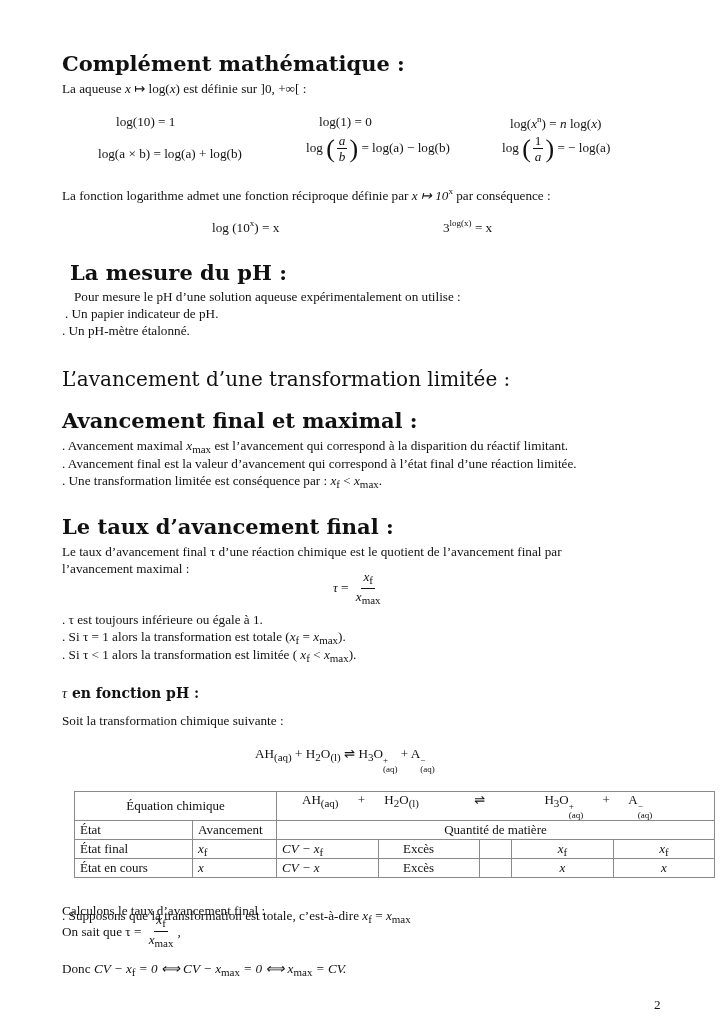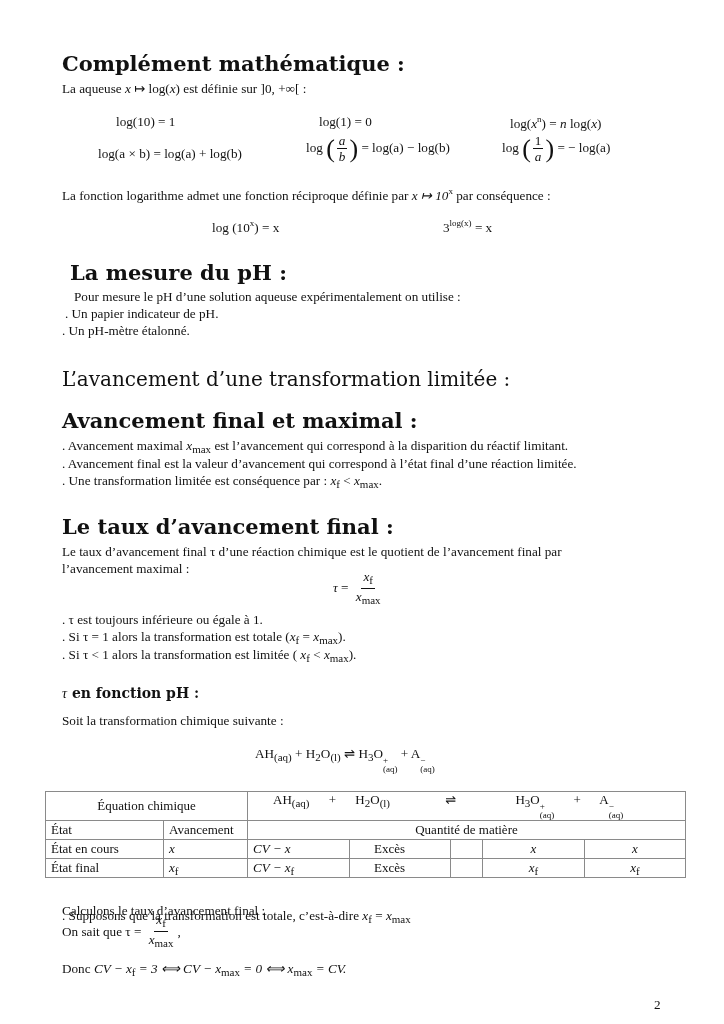--- a/index.html
+++ b/index.html
@@ -9,21 +9,21 @@
   .txt { font-family:"Liberation Serif", serif; font-size:13.2px; }
   .h2 { font-family:"DejaVu Serif", serif; font-weight:bold; font-size:21px; }
   .h1 { font-family:"DejaVu Serif", serif; font-size:20px; }
   .m { font-family:"Liberation Serif", serif; font-style:italic; }
   .sub { font-size:11px; vertical-align:-3px; font-style:normal; }
   .sup { font-size:9px; vertical-align:6px; font-style:normal; }
   .frac { display:inline-flex; flex-direction:column; align-items:center; vertical-align:middle; margin:0 2px; }
   .frac .num { border-bottom:1px solid #111; padding:0 2px; line-height:15px; }
   .frac .den { line-height:15px; padding:0 2px; }
   .bigp { font-size:26px; vertical-align:middle; font-weight:lighter; }
-  table.avt { position:absolute; left:45px; top:791px; border-collapse:collapse;
+  table.avt { position:absolute; left:74px; top:791px; border-collapse:collapse;
               font-family:"Liberation Serif", serif; font-size:13px; }
   table.avt td { border:1px solid #8a8a8a; height:18px; padding:0 5px; white-space:nowrap; }
   .c { text-align:center; }
   .bl { border-left:1.5px solid #444 !important; }
 </style>
 </head>
 <body>
 
 <div class="abs h2" style="left:62px;top:51px;">Complément mathématique :</div>
 <div class="abs txt" style="left:62px;top:81px;">
@@ -145,47 +145,47 @@
             <span>(aq)</span>
           </span>
     </td>
   </tr>
   <tr>
     <td>État</td>
     <td>Avancement</td>
     <td colspan="5" class="c bl">Quantité de matière</td>
   </tr>
   <tr>
+    <td>État final</td>
+    <td class="m"><span>x</span><span class="sub m">f</span></td>
+    <td class="m bl"><span>CV − x</span><span class="sub m">f</span></td>
+    <td style="padding-left:24px;">Excès</td>
+    <td></td>
+    <td class="c m"><span>x</span><span class="sub m">f</span></td>
+    <td class="c m"><span>x</span><span class="sub m">f</span></td>
+  </tr>
+  <tr>
     <td>État en cours</td>
     <td class="m">x</td>
     <td class="m bl">CV − x</td>
     <td style="padding-left:24px;">Excès</td>
     <td></td>
     <td class="c m">x</td>
     <td class="c m">x</td>
-  </tr>
-  <tr>
-    <td>État final</td>
-    <td class="m"><span>x</span><span class="sub m">f</span></td>
-    <td class="m bl"><span>CV − x</span><span class="sub m">f</span></td>
-    <td style="padding-left:24px;">Excès</td>
-    <td></td>
-    <td class="c m"><span>x</span><span class="sub m">f</span></td>
-    <td class="c m"><span>x</span><span class="sub m">f</span></td>
   </tr>
 </tbody>
   </table>
 
 <div class="abs txt" style="left:62px;top:903px;">Calculons le taux d’avancement final :</div>
 <div class="abs txt" style="left:62px;top:912px;">
   <span style="vertical-align:middle;">On sait que τ = </span><span class="frac">
       <span class="num"><span class="m">x</span><span class="sub m">f</span></span>
       <span class="den"><span class="m">x</span><span class="sub">max</span></span>
     </span><span style="vertical-align:middle;">,</span>
 </div>
 <div class="abs txt" style="left:62px;top:908px;">
   <span>. Supposons que la transformation est totale, c’est-à-dire </span><span class="m">x</span><span class="sub m">f</span><span> = </span><span class="m">x</span><span class="sub">max</span>
 </div>
 <div class="abs txt" style="left:62px;top:961px;">
-  <span>Donc </span><span class="m">CV − x</span><span class="sub m">f</span><span class="m"> = 3 ⟺ CV − x</span><span class="sub">max</span><span class="m"> = 0 ⟺ x</span><span class="sub">max</span><span class="m"> = CV.</span>
+  <span>Donc </span><span class="m">CV − x</span><span class="sub m">f</span><span class="m"> = 0 ⟺ CV − x</span><span class="sub">max</span><span class="m"> = 0 ⟺ x</span><span class="sub">max</span><span class="m"> = CV.</span>
 </div>
 
 <div class="abs txt" style="left:654px;top:997px;">2</div>
 
 </body></html>

